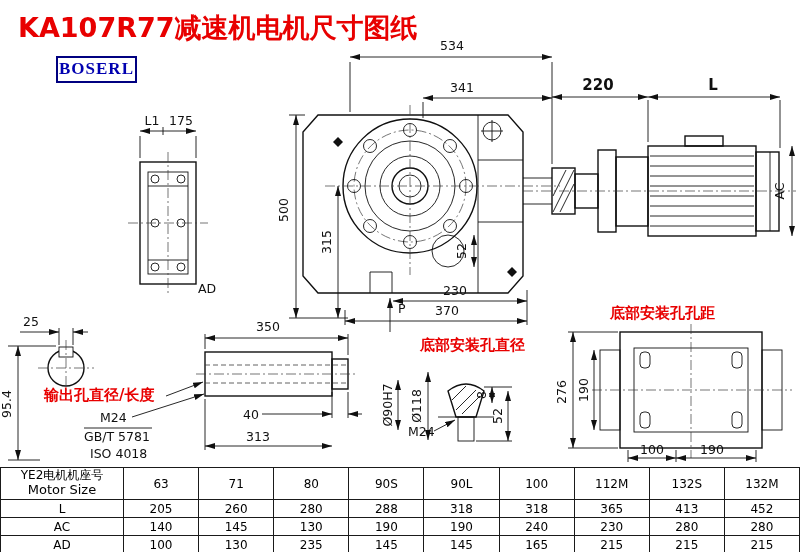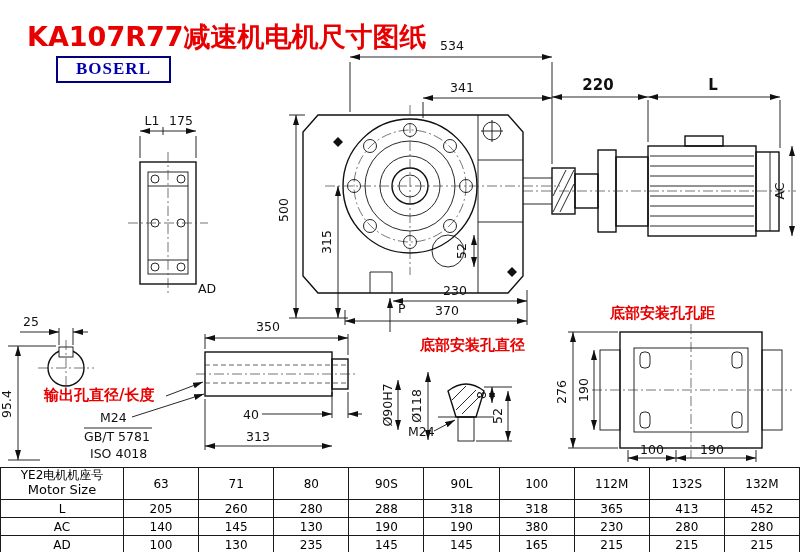--- a/index.html
+++ b/index.html
@@ -1,18 +1,18 @@
 <!DOCTYPE html>
 <html><head>
 <meta charset="utf-8">
 <style>
   html,body{margin:0;padding:0;background:#ffffff;}
   #stage{position:relative;width:800px;height:552px;background:#fff;overflow:hidden;font-family:"DejaVu Sans",sans-serif;}
-  #title{position:absolute;left:10px;top:2px;margin:17px;font-size:27px;font-weight:bold;color:#e80000;font-family:"DejaVu Sans",sans-serif;}
-  #logo{position:absolute;left:56px;top:56px;border:2px solid #000080;padding:1px 18px 2px;color:#0000b0;font-weight:bold;font-size:17px;font-family:"Liberation Serif",serif;background:#fff;letter-spacing:1px;}
+  #title{position:absolute;left:10px;top:2px;margin:8px;font-size:27px;font-weight:bold;color:#e80000;font-family:"DejaVu Sans",sans-serif;}
+  #logo{position:absolute;left:56px;top:56px;border:2px solid #000080;padding:1px 1px 2px;color:#0000b0;font-weight:bold;font-size:17px;font-family:"Liberation Serif",serif;background:#fff;letter-spacing:1px;}
   svg{position:absolute;left:0;top:0;}
   svg text{font-family:"DejaVu Sans",sans-serif;font-size:12.5px;fill:#101010;}
   .ln{stroke:#101010;stroke-width:1.4;fill:none;stroke-linejoin:miter;}
   .tn{stroke:#101010;stroke-width:0.9;fill:none;}
   .dln{stroke:#101010;stroke-width:0.9;fill:none;}
   .cl{stroke:#3a3a3a;stroke-width:0.7;fill:none;stroke-dasharray:10 3 2 3;}
   .hid{stroke:#3a3a3a;stroke-width:0.8;fill:none;stroke-dasharray:5 3;}
   .redtxt{fill:#e80000;font-weight:bold;font-size:15px;}
   .big{font-size:15px;font-weight:bold;}
   table{position:absolute;left:0;top:467px;width:800px;border-collapse:collapse;table-layout:fixed;background:#fff;}
@@ -292,21 +292,21 @@
         <td>413</td>
         <td>452</td>
       </tr>
       <tr>
         <td class="lbl">AC</td>
         <td>140</td>
         <td>145</td>
         <td>130</td>
         <td>190</td>
         <td>190</td>
-        <td>380</td>
+        <td>240</td>
         <td>230</td>
         <td>280</td>
         <td>280</td>
       </tr>
       <tr>
         <td class="lbl">AD</td>
         <td>100</td>
         <td>130</td>
         <td>235</td>
         <td>145</td>

